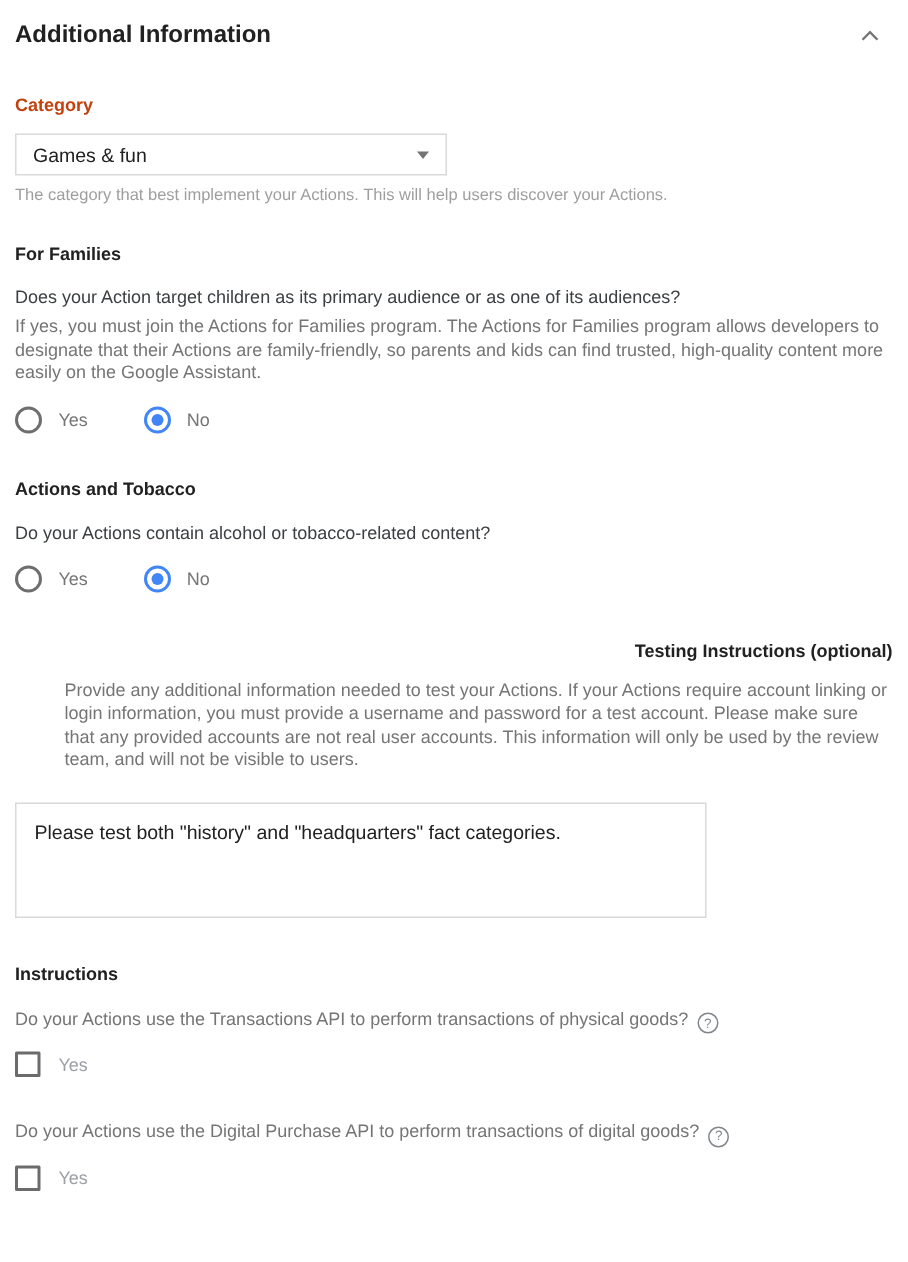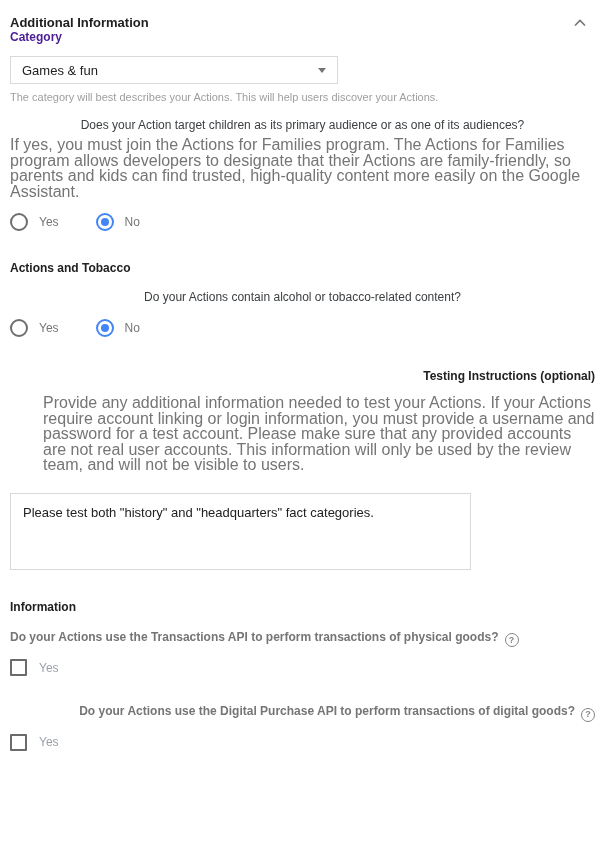--- a/index.html
+++ b/index.html
@@ -7,32 +7,32 @@
     width:605px;height:841px;overflow:hidden;box-sizing:border-box;
     font-family:"Liberation Sans","DejaVu Sans",sans-serif;
     color:#3c4043;
   }
   .page{padding:0 10px;}
   
   .panel-header{
     display:flex;align-items:center;justify-content:space-between;
     padding-top:15px;
   }
-  .panel-title{font-size:13px;font-weight:700;color:#212121;margin:0;}
+  .panel-title{font-size:16px;font-weight:700;color:#212121;margin:0;}
   .chevron{width:14px;height:14px;display:inline-flex;align-items:center;justify-content:center;cursor:pointer;margin-right:8px;}
   
   .section-title{font-size:12px;font-weight:700;color:#212121;}
   .question-dark{font-size:12px;color:#3c4043;line-height:15px;}
-  .question-gray{font-size:12px;color:#757575;line-height:15px;font-weight:bold;}
-  .desc{font-size:16px;color:#757575;line-height:15.5px;max-width:585px;margin-top:4px;}
+  .question-gray{font-size:12px;color:#757575;line-height:15px;}
+  .desc{font-size:12px;color:#757575;line-height:15.5px;max-width:585px;margin-top:4px;}
   .helper{font-size:11px;color:#9e9e9e;margin-top:7px;}
   
-  .field-label{font-size:12px;font-weight:700;color:#4c1d95;}
+  .field-label{font-size:12px;font-weight:700;color:#c2410c;margin-top:30px;}
   .select{
-    margin-top:12px;width:328px;height:28px;border:1px solid #d9d9d9;background:#fff;
+    margin-top:12px;width:288px;height:28px;border:1px solid #d9d9d9;background:#fff;
     display:flex;align-items:center;justify-content:space-between;
     padding:0 11px;box-sizing:border-box;cursor:pointer;
   }
   .select-value{font-size:13px;color:#212121;}
   .caret-down{
     width:0;height:0;border-left:4px solid transparent;border-right:4px solid transparent;
     border-top:5px solid #757575;
   }
   
   .radio-row{display:flex;align-items:center;margin-top:14px;}
@@ -57,21 +57,21 @@
     font-size:9px;color:#80868b;margin-left:6px;vertical-align:-2px;cursor:pointer;
   }
   
   .testing-textarea{
     display:block;margin-top:20px;width:461px;height:77px;box-sizing:border-box;
     border:1px solid #d9d9d9;resize:none;padding:10px 12px;
     font-family:"Liberation Sans","DejaVu Sans",sans-serif;font-size:13px;color:#212121;
     outline:none;line-height:17px;
   }
   
-  .mt24{margin-top:24px;text-align:right;} .mt30{margin-top:30px;} .mt32{margin-top:32px;text-align:right;} .mt15{margin-top:15px;text-align:center;} .mt16{margin-top:16px;}
+  .mt24{margin-top:24px;} .mt30{margin-top:30px;} .mt32{margin-top:32px;text-align:right;} .mt15{margin-top:15px;} .mt16{margin-top:16px;}
   .mt12{margin-top:12px;margin-left:33px;} .mt26{margin-top:26px;}
 </style>
 </head>
 <body>
 
 <div class="page">
 
   <div class="panel-header">
     <h2 class="panel-title">Additional Information</h2>
     <span class="chevron">
@@ -80,24 +80,25 @@
         </svg>
     </span>
   </div>
 
   <div>
     <div class="field-label">Category</div>
     <div class="select">
       <span class="select-value">Games &amp; fun</span>
       <span class="caret-down"></span>
     </div>
-    <div class="helper">The category will best describes your Actions. This will help users discover your Actions.</div>
+    <div class="helper">The category that best implement your Actions. This will help users discover your Actions.</div>
   </div>
 
   <div>
+    <div class="section-title mt26">For Families</div>
     <div class="question-dark mt15">Does your Action target children as its primary audience or as one of its audiences?</div>
     <div class="desc">If yes, you must join the Actions for Families program. The Actions for Families program allows developers to designate that their Actions are family-friendly, so parents and kids can find trusted, high-quality content more easily on the Google Assistant.</div>
     <div class="radio-row">
       <label class="radio-option">
         <span class="radio"></span>
         <span class="radio-label">Yes</span>
       </label>
       <label class="radio-option">
         <span class="radio checked">
             <span class="dot"></span>
@@ -124,21 +125,21 @@
     </div>
   </div>
 
   <div>
     <div class="section-title mt32">Testing Instructions (optional)</div>
     <div class="desc mt12">Provide any additional information needed to test your Actions. If your Actions require account linking or login information, you must provide a username and password for a test account. Please make sure that any provided accounts are not real user accounts. This information will only be used by the review team, and will not be visible to users.</div>
     <textarea class="testing-textarea" spellcheck="false" style="">Please test both "history" and "headquarters" fact categories.</textarea>
   </div>
 
   <div>
-    <div class="section-title mt30">Information</div>
+    <div class="section-title mt30">Instructions</div>
 
     <div class="question-gray mt16">
       <span>Do your Actions use the Transactions API to perform transactions of physical goods?</span><span class="help">?</span>
     </div>
     <label class="checkbox-option">
       <span class="checkbox"></span>
       <span class="checkbox-label">Yes</span>
     </label>
 
     <div class="question-gray mt24">

